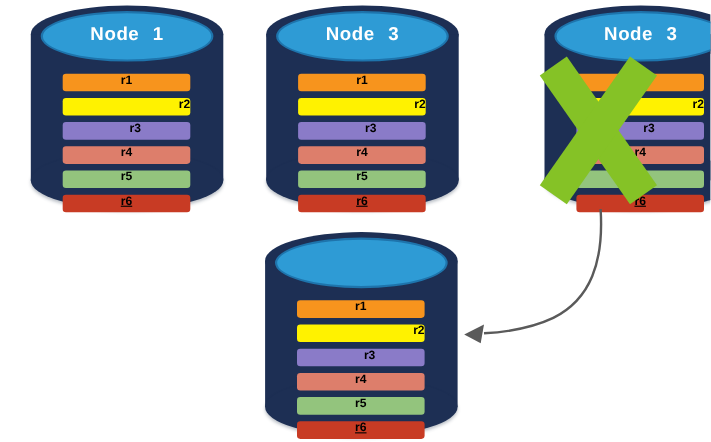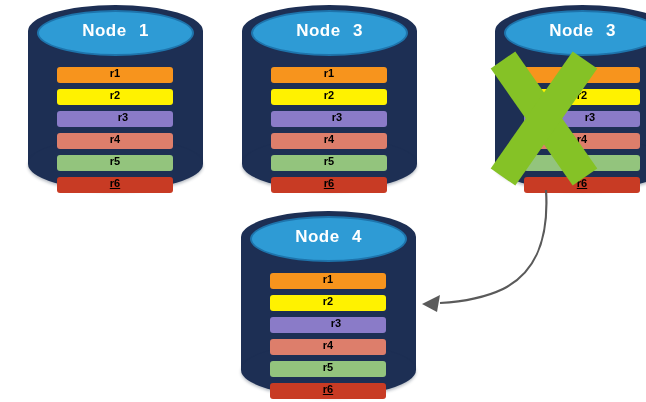--- a/index.html
+++ b/index.html
@@ -42,21 +42,21 @@
   }
 
   
   .bars { position: absolute; left: 29px; top: 62px; width: 116px; z-index: 2; }
   .bar {
     height: 16px; margin-bottom: 6px; border-radius: 3px;
     text-align: center; line-height: 12px;
     font-size: 11px; font-weight: bold; color: var(--bar_text);
   }
   .bar-1 { background: var(--r1); }
-  .bar-2 { background: var(--r2); }
+  .bar-2 { background: var(--r2); text-align: right; }
   .bar-3 { background: var(--r3); padding-left: 16px; }
   .bar-4 { background: var(--r4); }
   .bar-5 { background: var(--r5); }
   .bar-6 { background: var(--r6); text-decoration: underline; }
 
   
   .overlay {
     position: absolute; left: 0; top: 0;
     z-index: 5; pointer-events: none;
   }
@@ -115,21 +115,20 @@
       <div class="bar bar-5">r5</div>
       <div class="bar bar-6">r6</div>
     </div>
   </div>
 
   <div class="node" style="left:241px; top:211px;">
     <div class="cyl-top"></div>
     <div class="cyl-mid"></div>
     <div class="cyl-bottom"></div>
     <div class="cyl-face"></div>
-    <div class="node-label">Node 4</div>
     <div class="bars">
       <div class="bar bar-1">r1</div>
       <div class="bar bar-2">r2</div>
       <div class="bar bar-3">r3</div>
       <div class="bar bar-4">r4</div>
       <div class="bar bar-5">r5</div>
       <div class="bar bar-6">r6</div>
     </div>
   </div>
 

